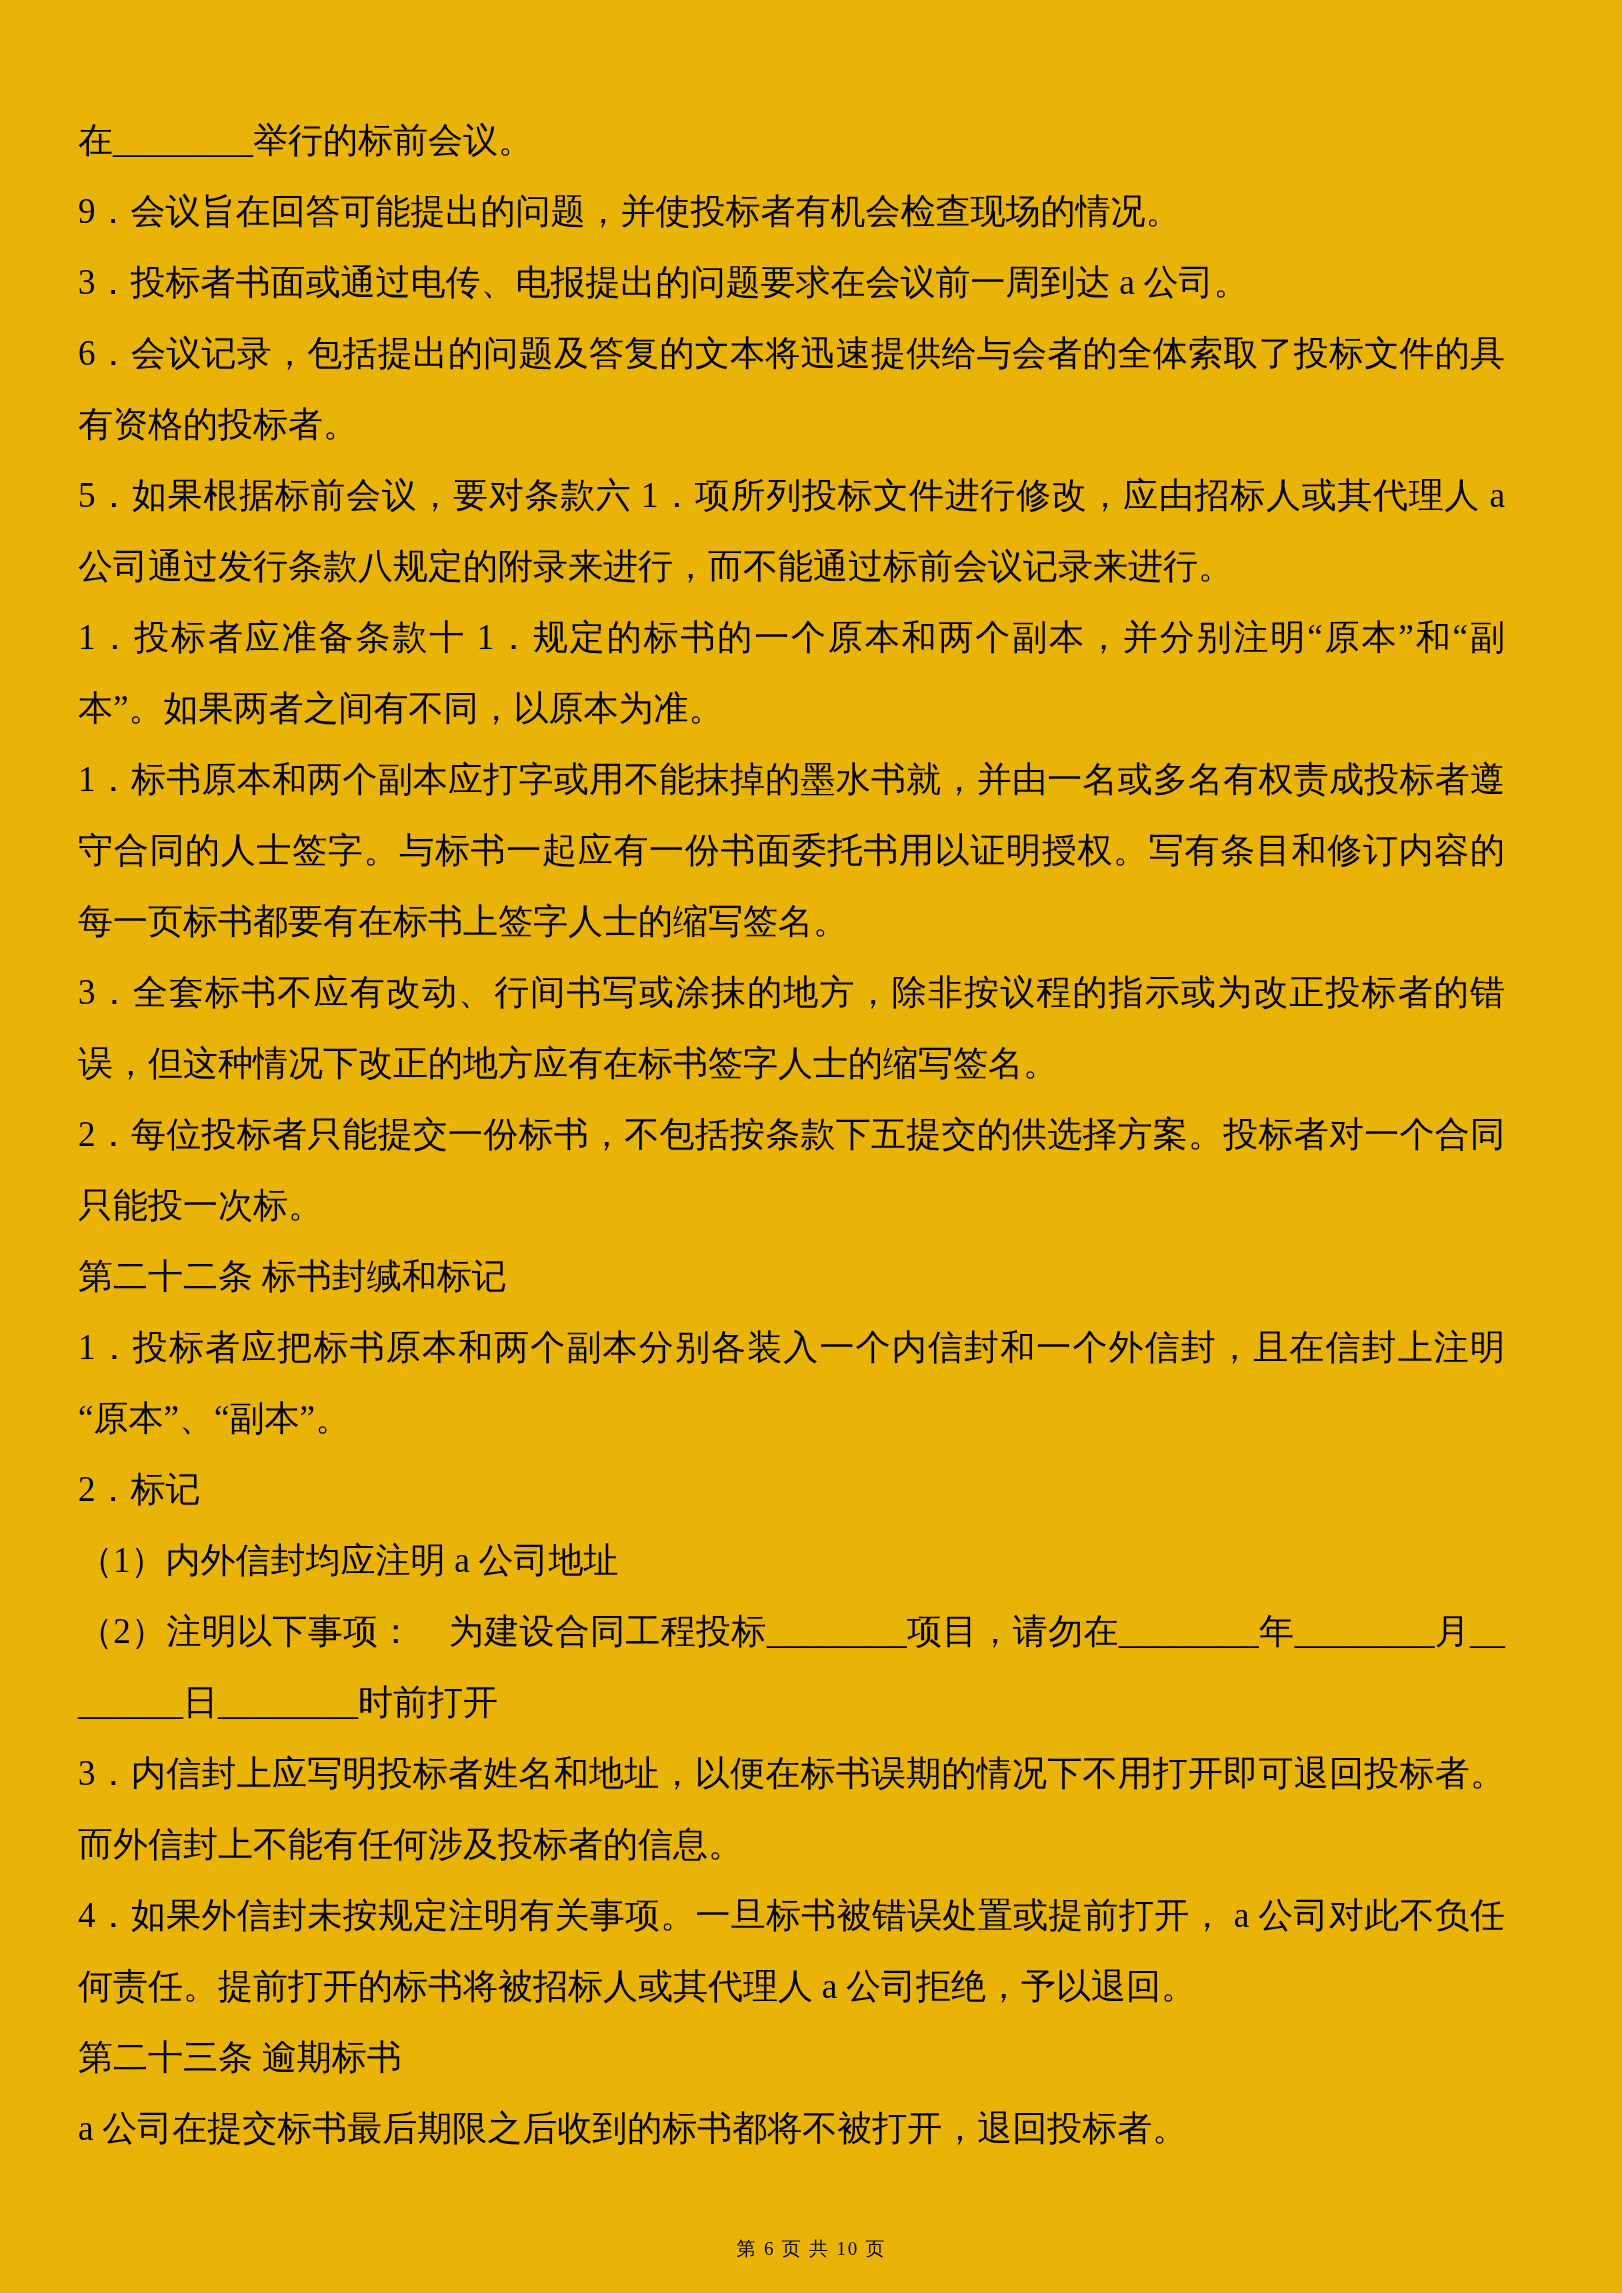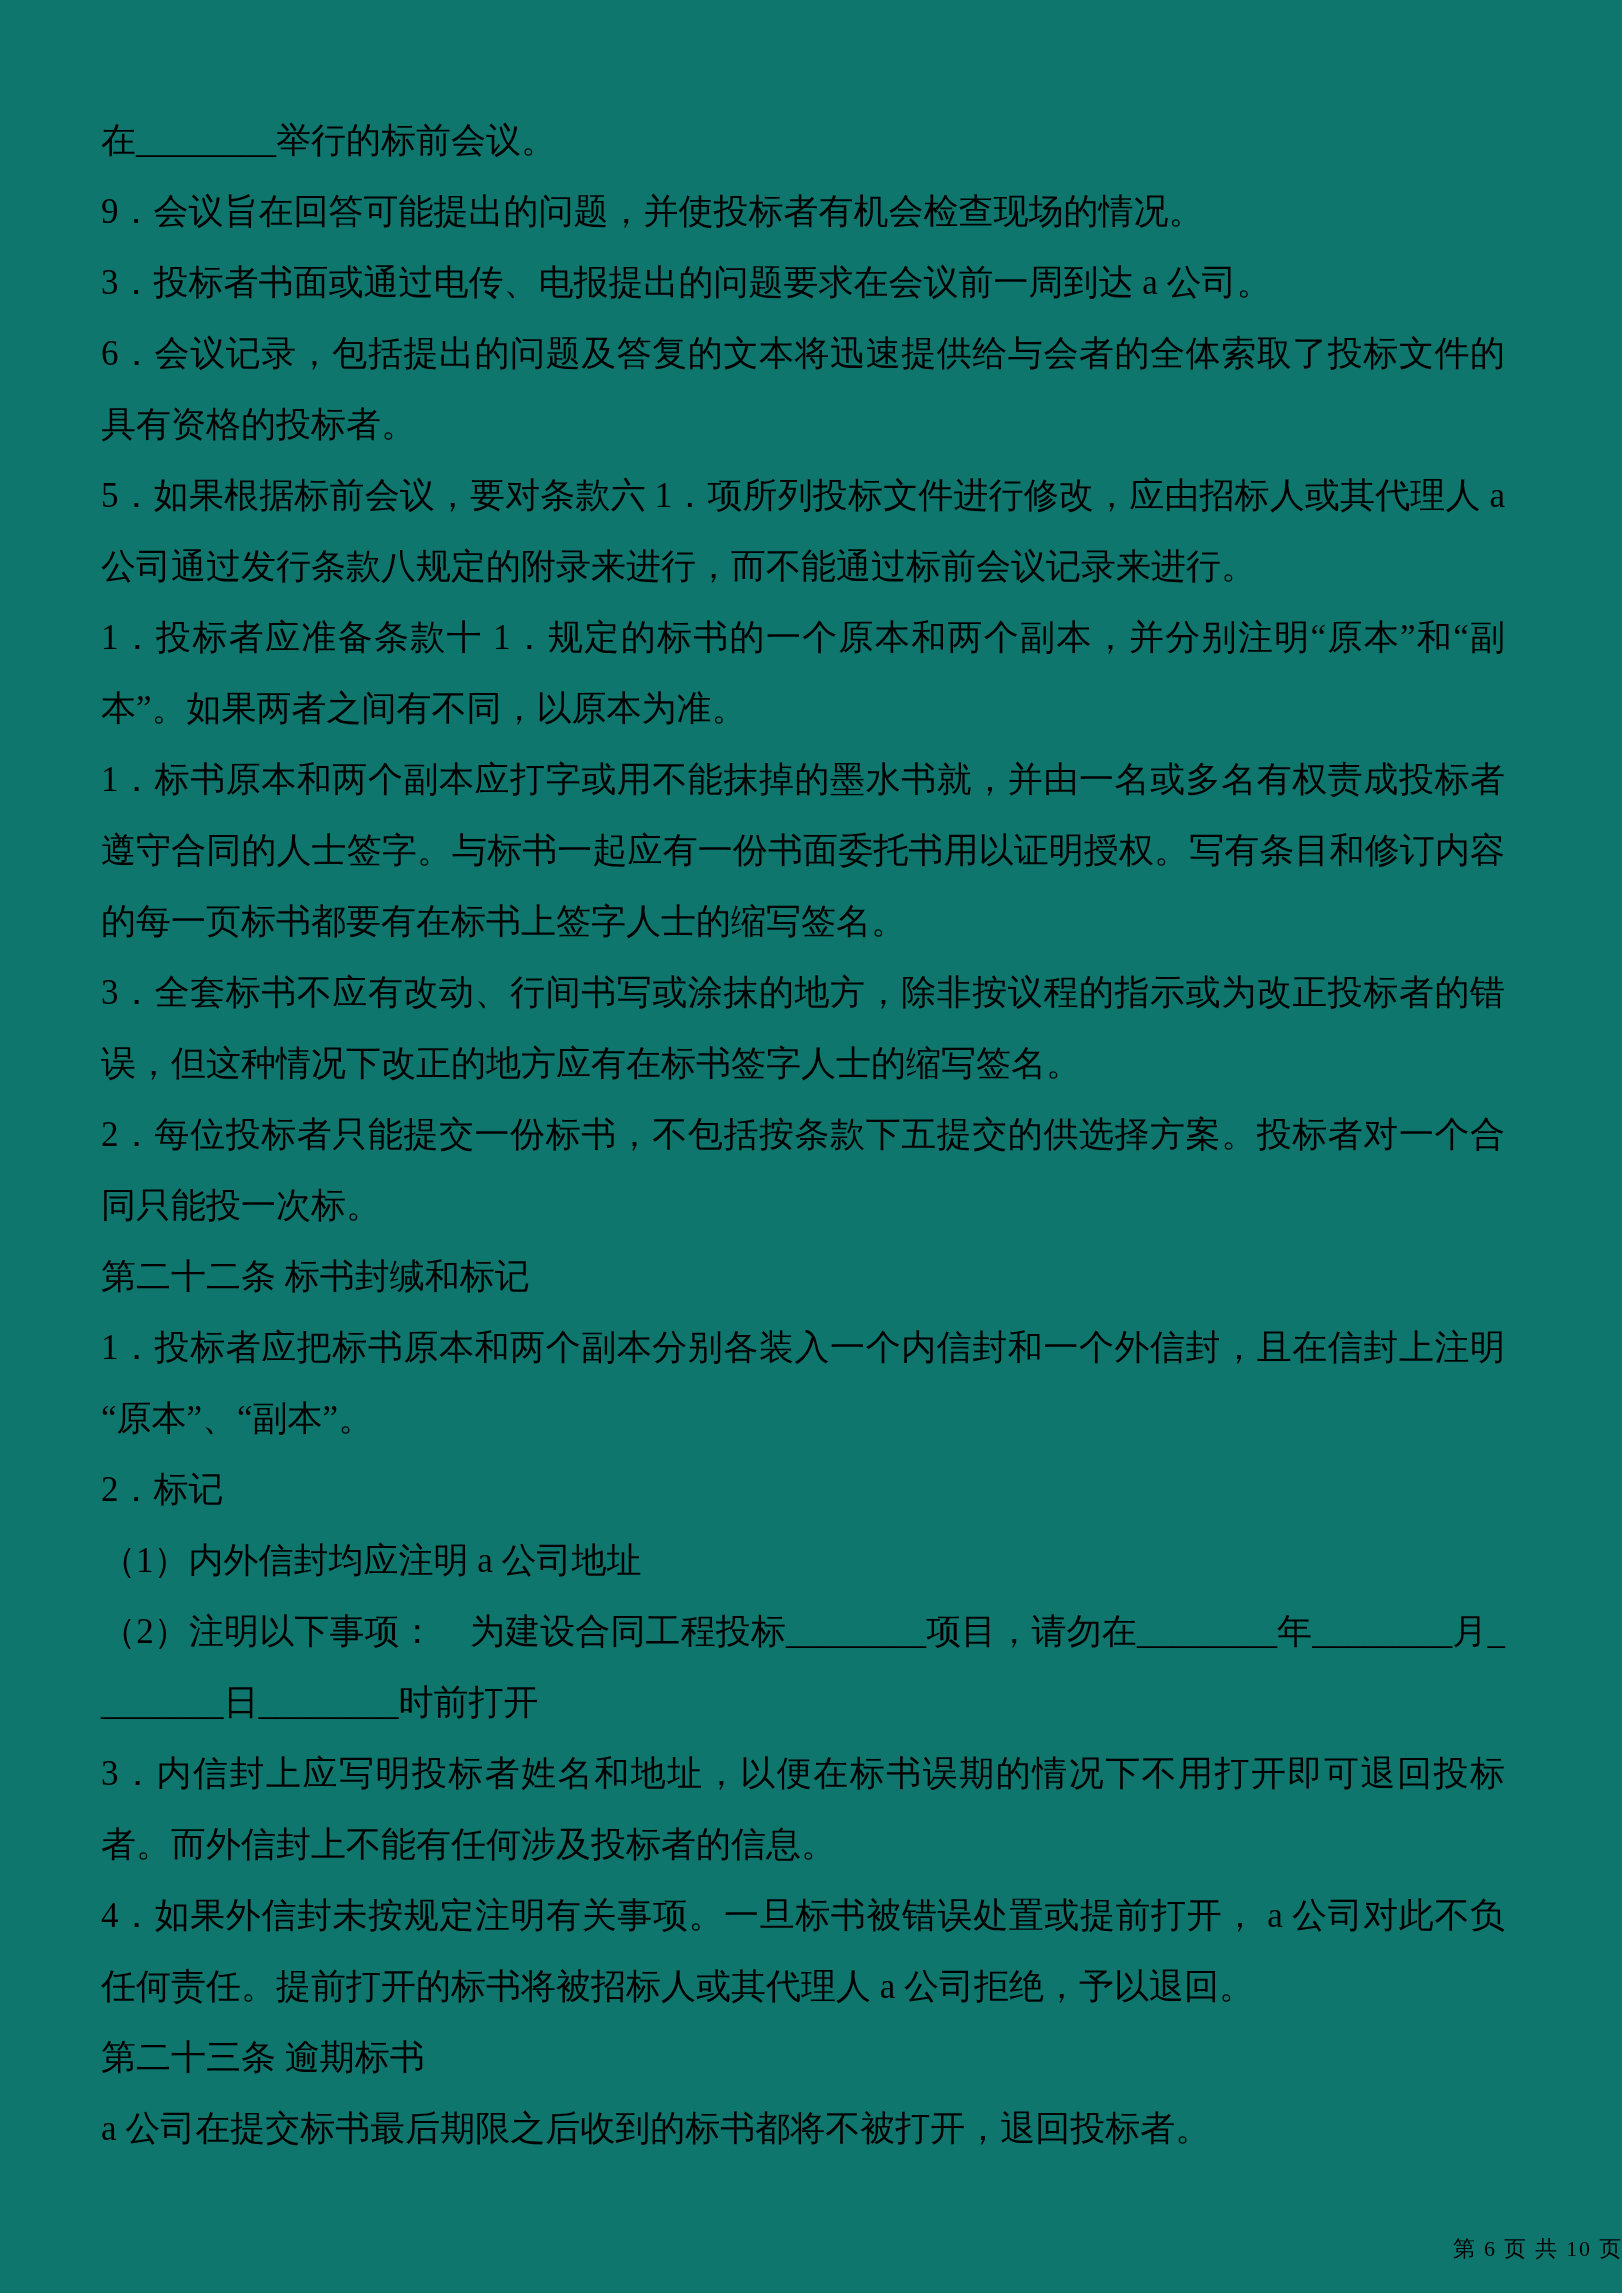--- a/index.html
+++ b/index.html
@@ -5,23 +5,23 @@
   html, body {
     margin: 0;
     padding: 0;
     background: #e8e8e8;
   }
   .page {
     position: relative;
     width: 1623px;
     height: 2294px;
     margin: 0 auto;
-    background: #0f766e;
+    background: #eab308;
     box-sizing: border-box;
-    padding: 105px 118px 0 101px;
+    padding: 105px 118px 0 78px;
     overflow: hidden;
     font-family: "Liberation Serif", "DejaVu Serif", serif;
     color: #000000;
   }
   .doc-body {
     width: 100%;
   }
   .para {
     margin: 0;
     font-size: 35px;
@@ -34,22 +34,22 @@
   }
   .heading {
     font-weight: 400;
     text-align: left;
   }
   .footer {
     position: absolute;
     left: 0;
     right: 0;
     bottom: 31px;
-    text-align: right;
-    font-size: 22px;
+    text-align: center;
+    font-size: 19px;
     line-height: 29px;
     color: #000000;
     letter-spacing: 1.8px;
   }
 </style>
 </head>
 <body>
 
 <div class="page">
   <div class="doc-body">

